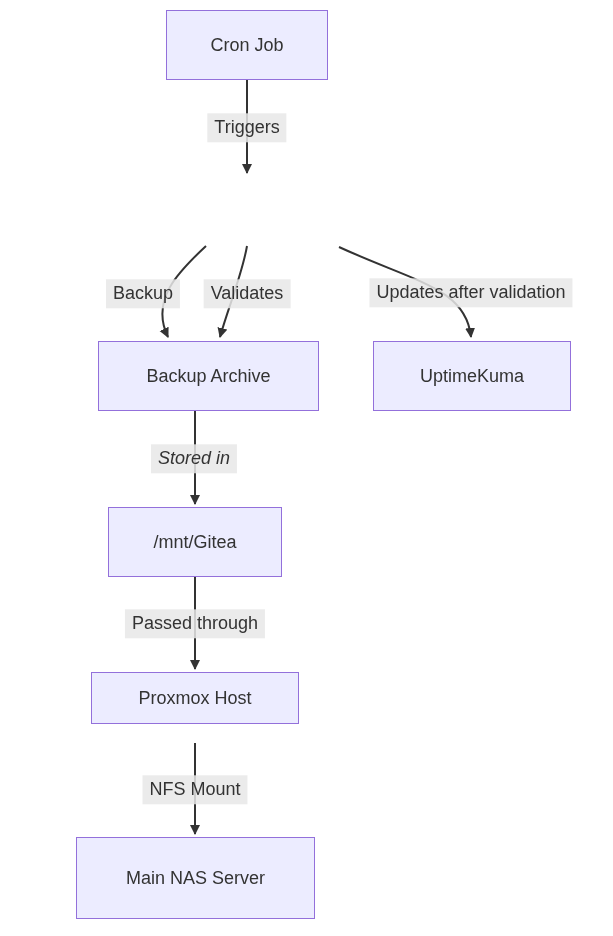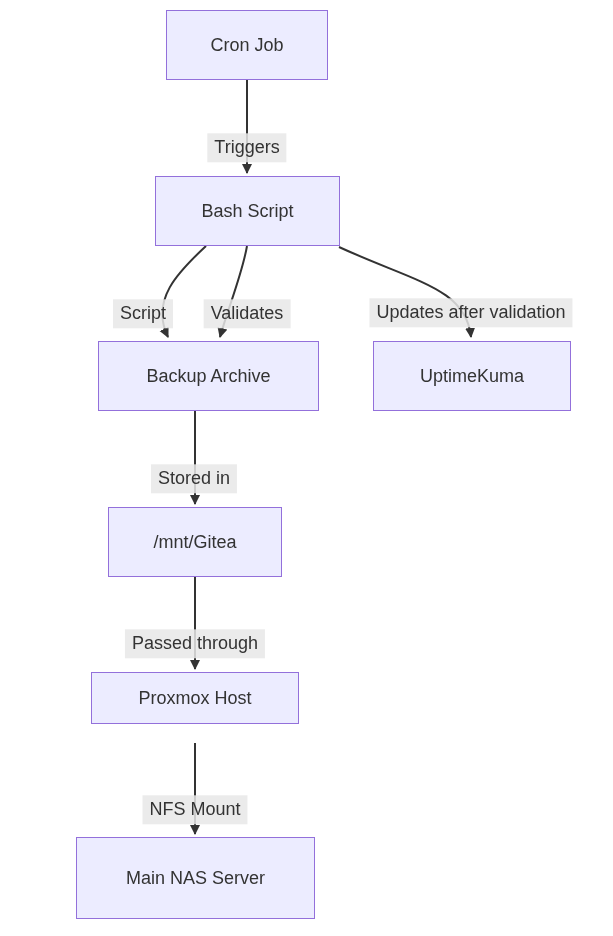--- a/index.html
+++ b/index.html
@@ -42,21 +42,20 @@
   }
   .edge-label {
     position: absolute;
     transform: translate(-50%, -50%);
     background: rgba(232,232,232,0.85);
     padding: 3px 7px;
     font-size: 18px;
     line-height: 1.3;
     color: var(--text);
     white-space: nowrap;
-    margin-top: 20px;
   }
 </style>
 </head>
 <body>
 
 <div class="canvas">
 
   <svg class="edges-svg" viewBox="0 0 613 936" xmlns="http://www.w3.org/2000/svg">
     <defs>
       <marker id="arrowhead" markerUnits="userSpaceOnUse" markerWidth="12" markerHeight="12" refX="9" refY="5" orient="auto">
@@ -66,28 +65,27 @@
     <path class="edge" d="M247,80 L247,173" marker-end="url(#arrowhead)"></path>
     <path class="edge" d="M206,246 C178,272 150,300 168,337" marker-end="url(#arrowhead)"></path>
     <path class="edge" d="M247,246 C242,275 228,308 220,337" marker-end="url(#arrowhead)"></path>
     <path class="edge" d="M339,247 C415,282 466,288 471,337" marker-end="url(#arrowhead)"></path>
     <path class="edge" d="M195,411 L195,504" marker-end="url(#arrowhead)"></path>
     <path class="edge" d="M195,577 L195,669" marker-end="url(#arrowhead)"></path>
     <path class="edge" d="M195,743 L195,834" marker-end="url(#arrowhead)"></path>
   </svg>
 
   <div class="edge-label" style="left:247px; top:128px;">Triggers</div>
-  <div class="edge-label" style="left:143px; top:294px;">Script</div>
+  <div class="edge-label" style="left:143px; top:294px;">Backup</div>
   <div class="edge-label" style="left:247px; top:294px;">Validates</div>
   <div class="edge-label" style="left:471px; top:293px;">Updates after validation</div>
-  <div class="edge-label" style="left:194px; top:459px;">Stored in</div>
+  <div class="edge-label" style="left:194px; top:459px;font-style:italic;">Stored in</div>
   <div class="edge-label" style="left:195px; top:624px;">Passed through</div>
   <div class="edge-label" style="left:195px; top:790px;">NFS Mount</div>
 
   <div class="node" style="left:166px; top:10px; width:162px; height:70px;">Cron Job</div>
-  <div class="node" style="left:155px; top:176px; width:185px; height:70px;">Bash Script</div>
   <div class="node" style="left:98px; top:341px; width:221px; height:70px;">Backup Archive</div>
   <div class="node" style="left:373px; top:341px; width:198px; height:70px;">UptimeKuma</div>
   <div class="node" style="left:108px; top:507px; width:174px; height:70px;">/mnt/Gitea</div>
   <div class="node" style="left:91px; top:672px; width:208px; height:52px;">Proxmox Host</div>
   <div class="node" style="left:76px; top:837px; width:239px; height:82px;">Main NAS Server</div>
 
 </div>
 
 </body></html>

